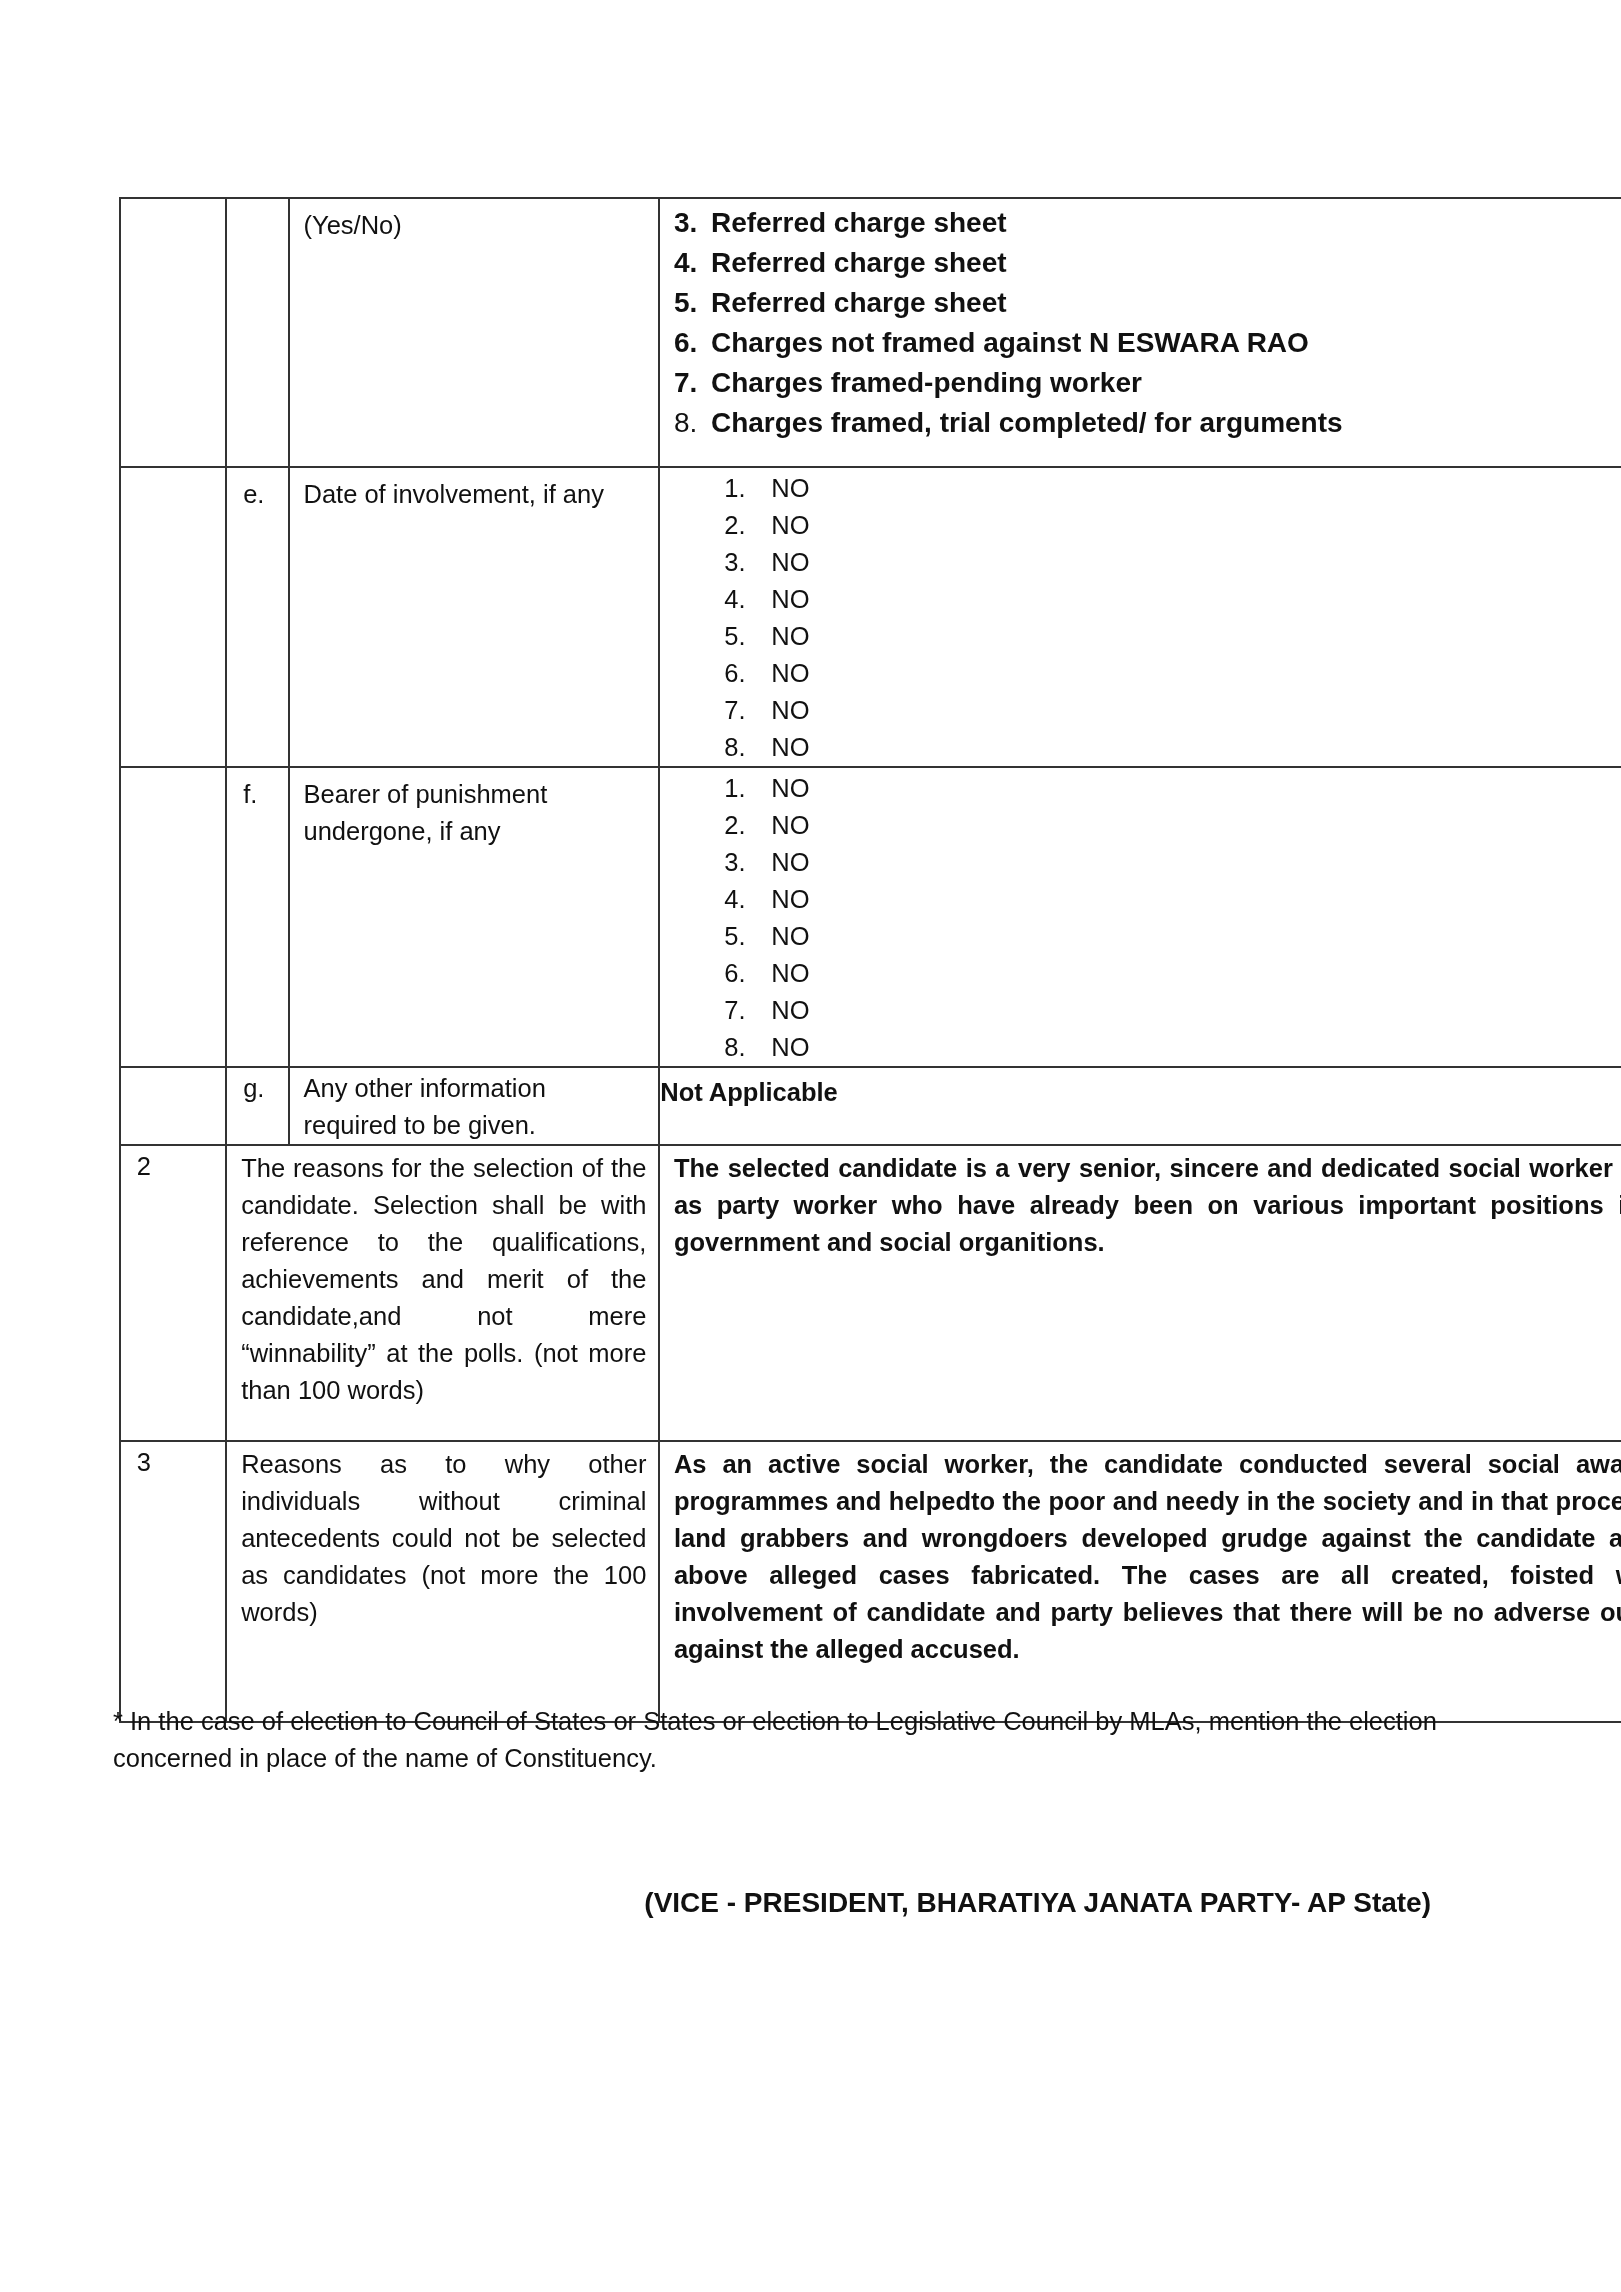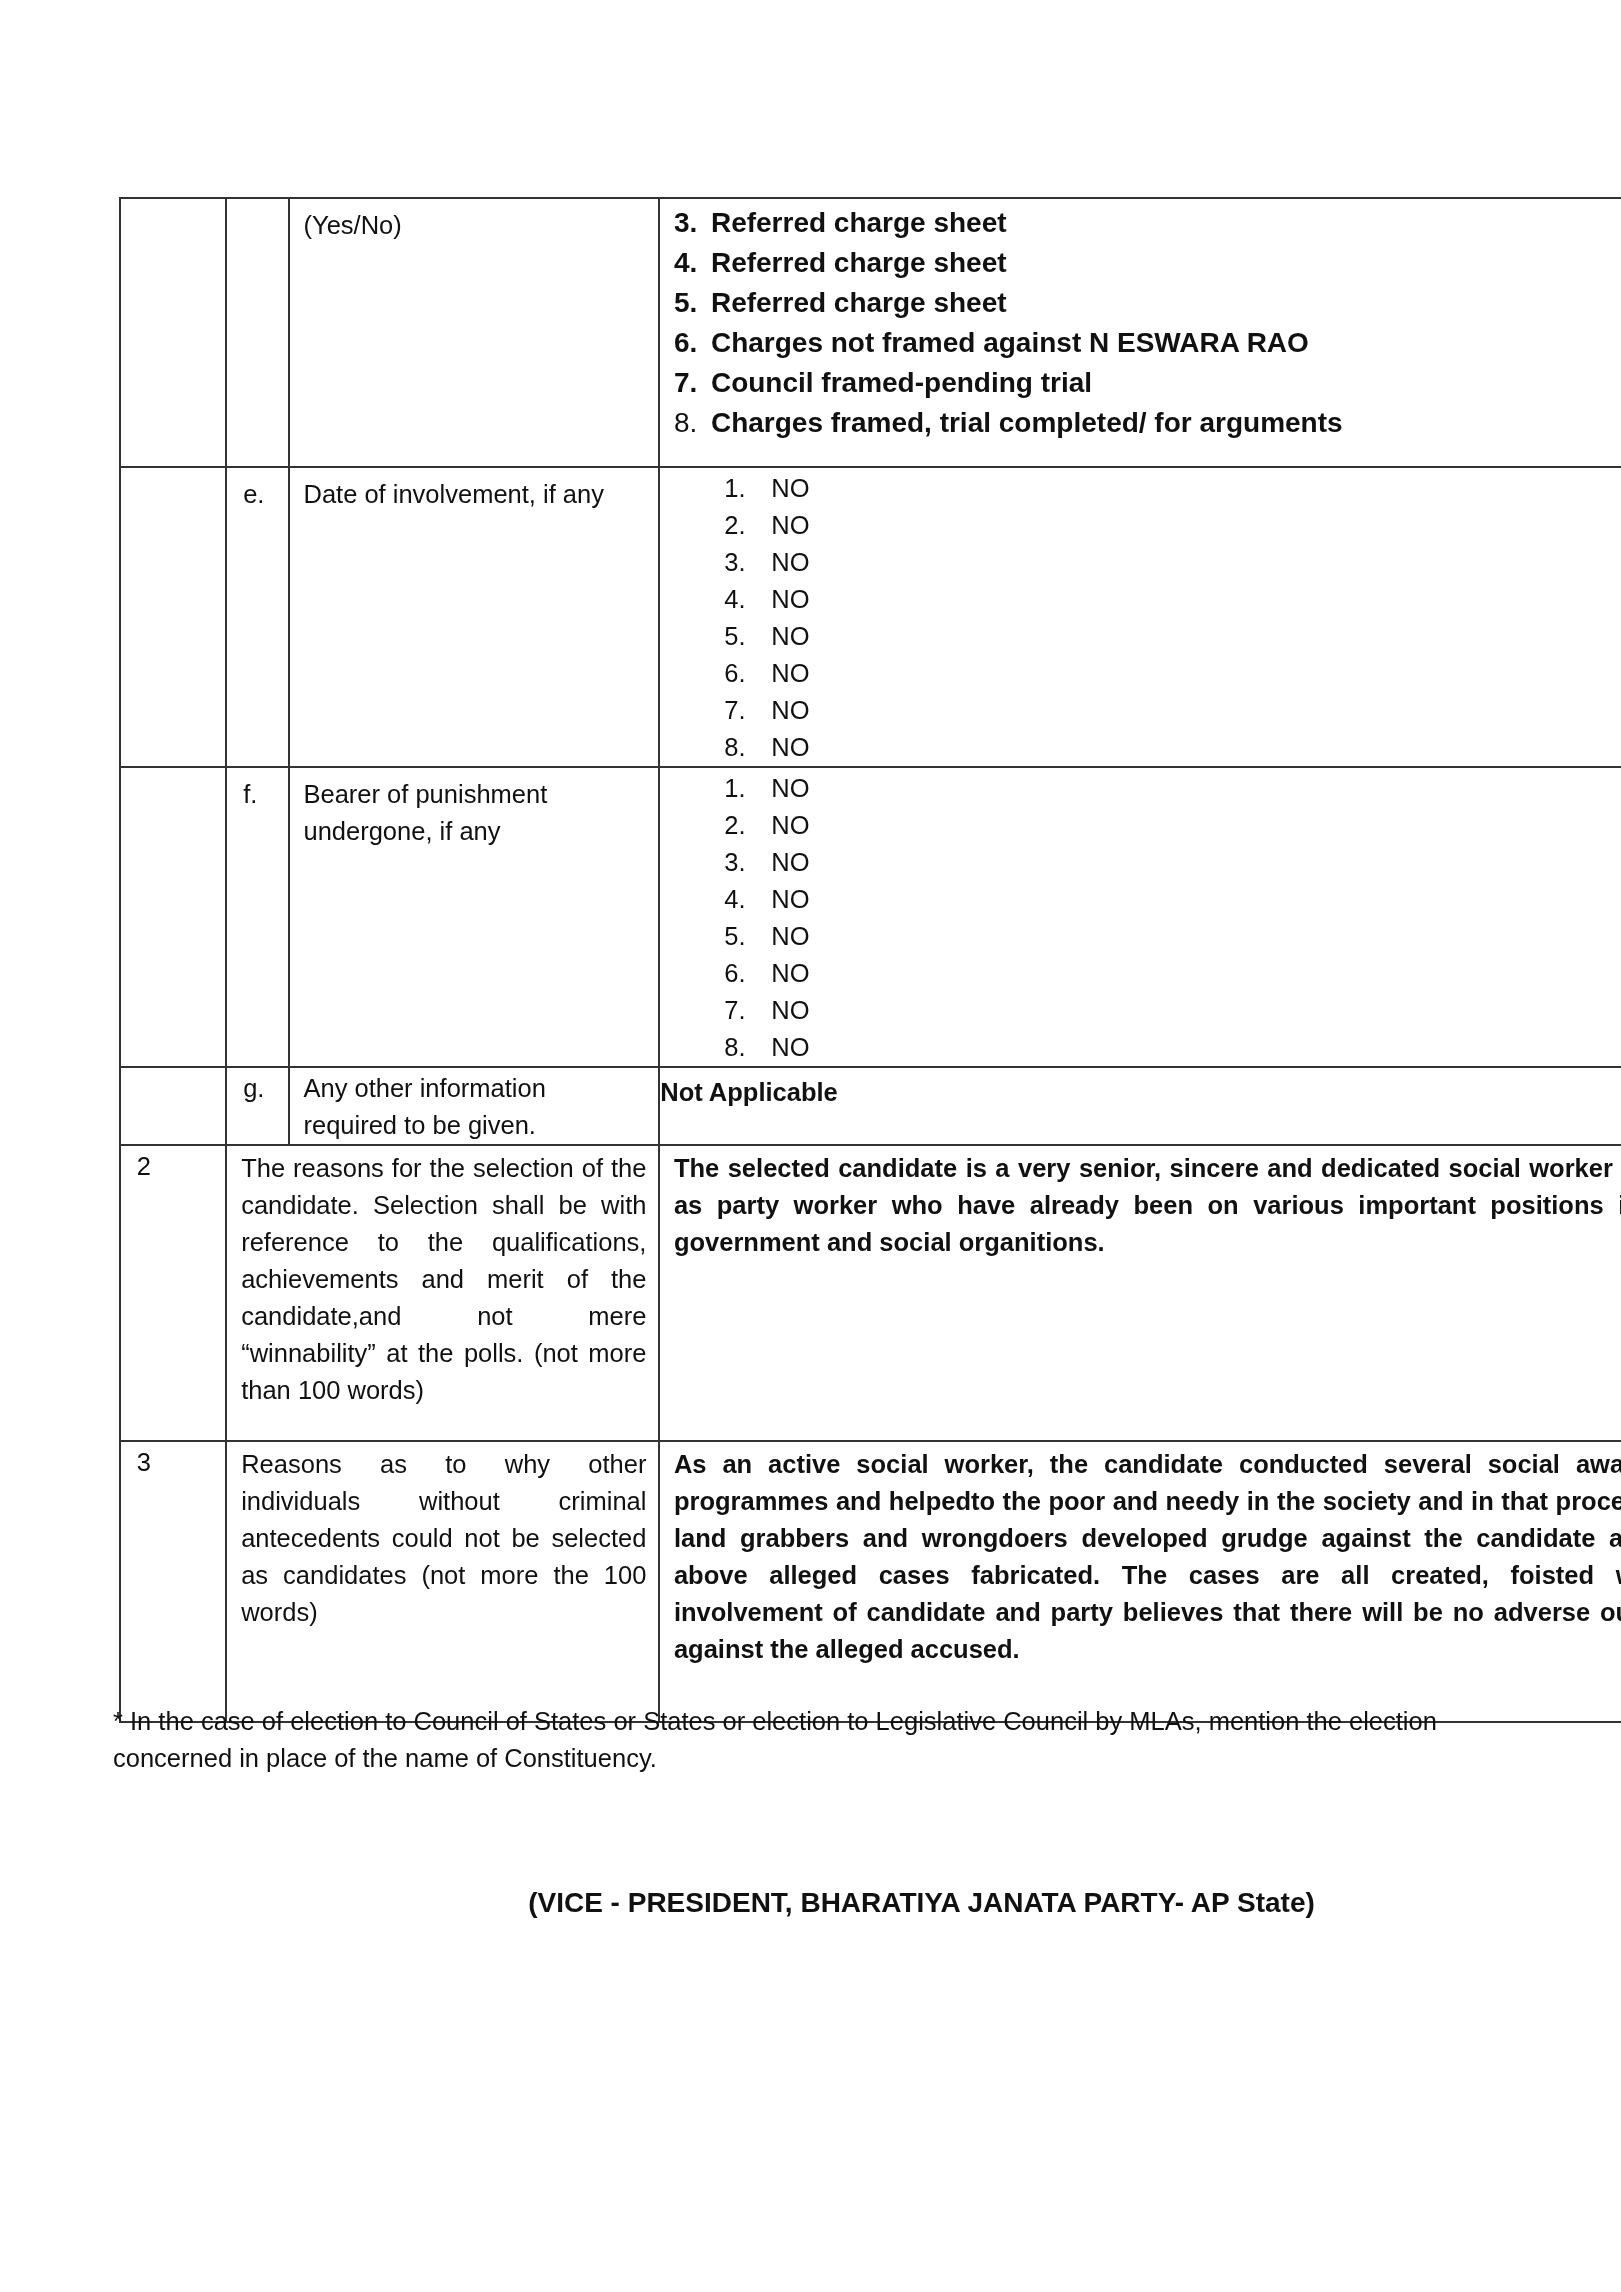--- a/index.html
+++ b/index.html
@@ -28,21 +28,21 @@
   .bold-list li { display: flex; }
   .bold-list .n { width: 37px; }
   .bold-list .n.light { font-weight: normal; }
   .no-list { margin: 0; padding: 0 0 0 64px; list-style: none; font-size: 25.5px; line-height: 37px; }
   .no-list li { display: flex; }
   .no-list .n { width: 47px; }
   .center-bold { text-align: left; font-weight: bold; font-size: 28px; line-height: 39px; padding-top: 5.9px !important; }
   .justify-bold { text-align: justify; font-weight: bold; font-size: 28px; line-height: 40px; }
   .footnote { position: absolute; left: 100px; top: 1703px; width: 1411px; font-size: 25.5px; line-height: 37px; margin-left: 13px; }
   .sig-block { position: absolute; left: 412px; top: 1882px; width: 1019px; text-align: center; }
-  .sig-title { font-weight: bold; font-size: 28px; line-height: 41px; }
+  .sig-title { font-weight: bold; font-size: 28px; line-height: 41px; text-align: right; }
   .sig-sub { font-size: 28px; line-height: 41px; }
 </style>
 </head>
 <body>
 
 <table class="doc-table">
   <colgroup>
     <col class="c-num">
       <col class="c-sub">
       <col class="c-lbl">
@@ -69,21 +69,21 @@
         <li>
               <span class="n">5.</span>
               <span>Referred charge sheet</span>
             </li>
         <li>
               <span class="n">6.</span>
               <span>Charges not framed against N ESWARA RAO</span>
             </li>
         <li>
               <span class="n">7.</span>
-              <span>Council framed-pending trial</span>
+              <span>Charges framed-pending worker</span>
             </li>
         <li>
               <span class="n light">8.</span>
               <span>Charges framed, trial completed/ for arguments</span>
             </li>
       </ul>
     </td>
   </tr>
 
   <tr style="height:296px;">

